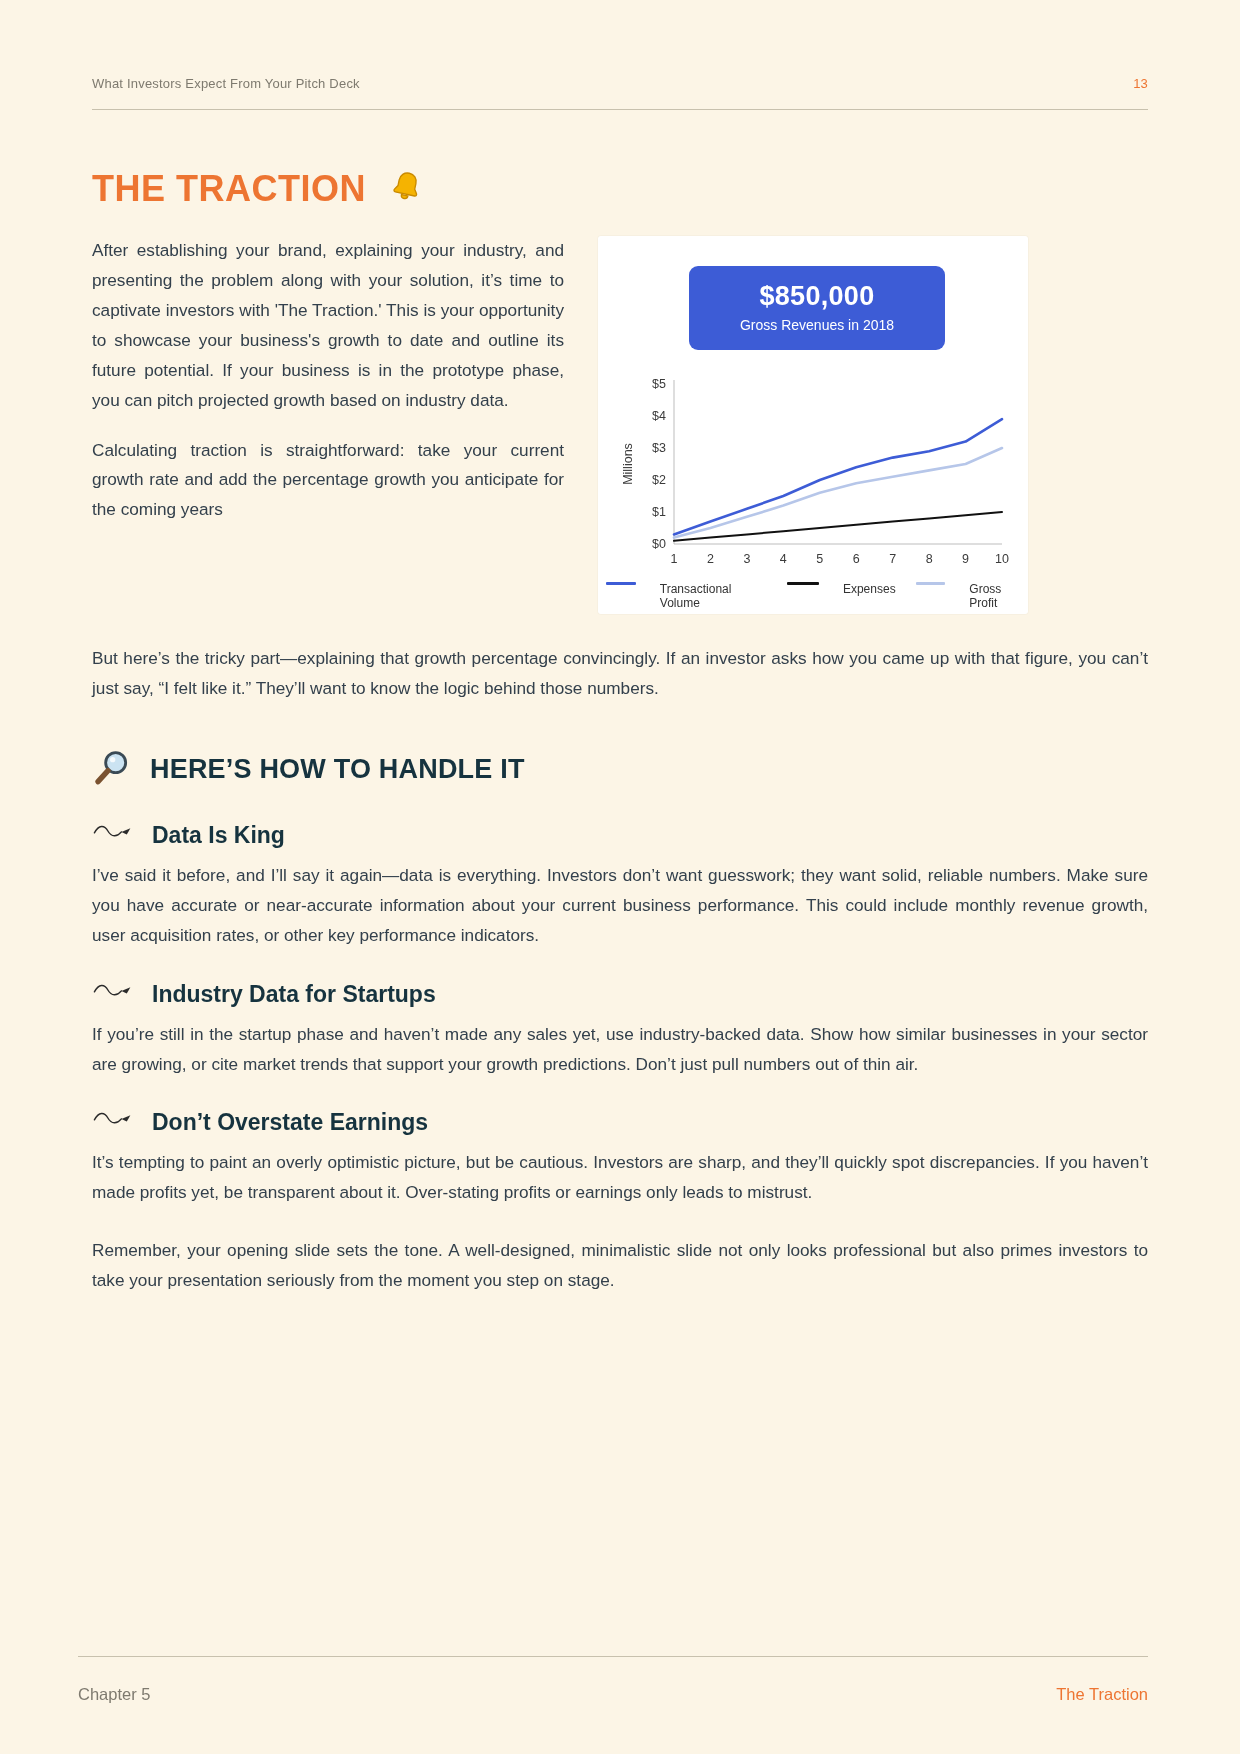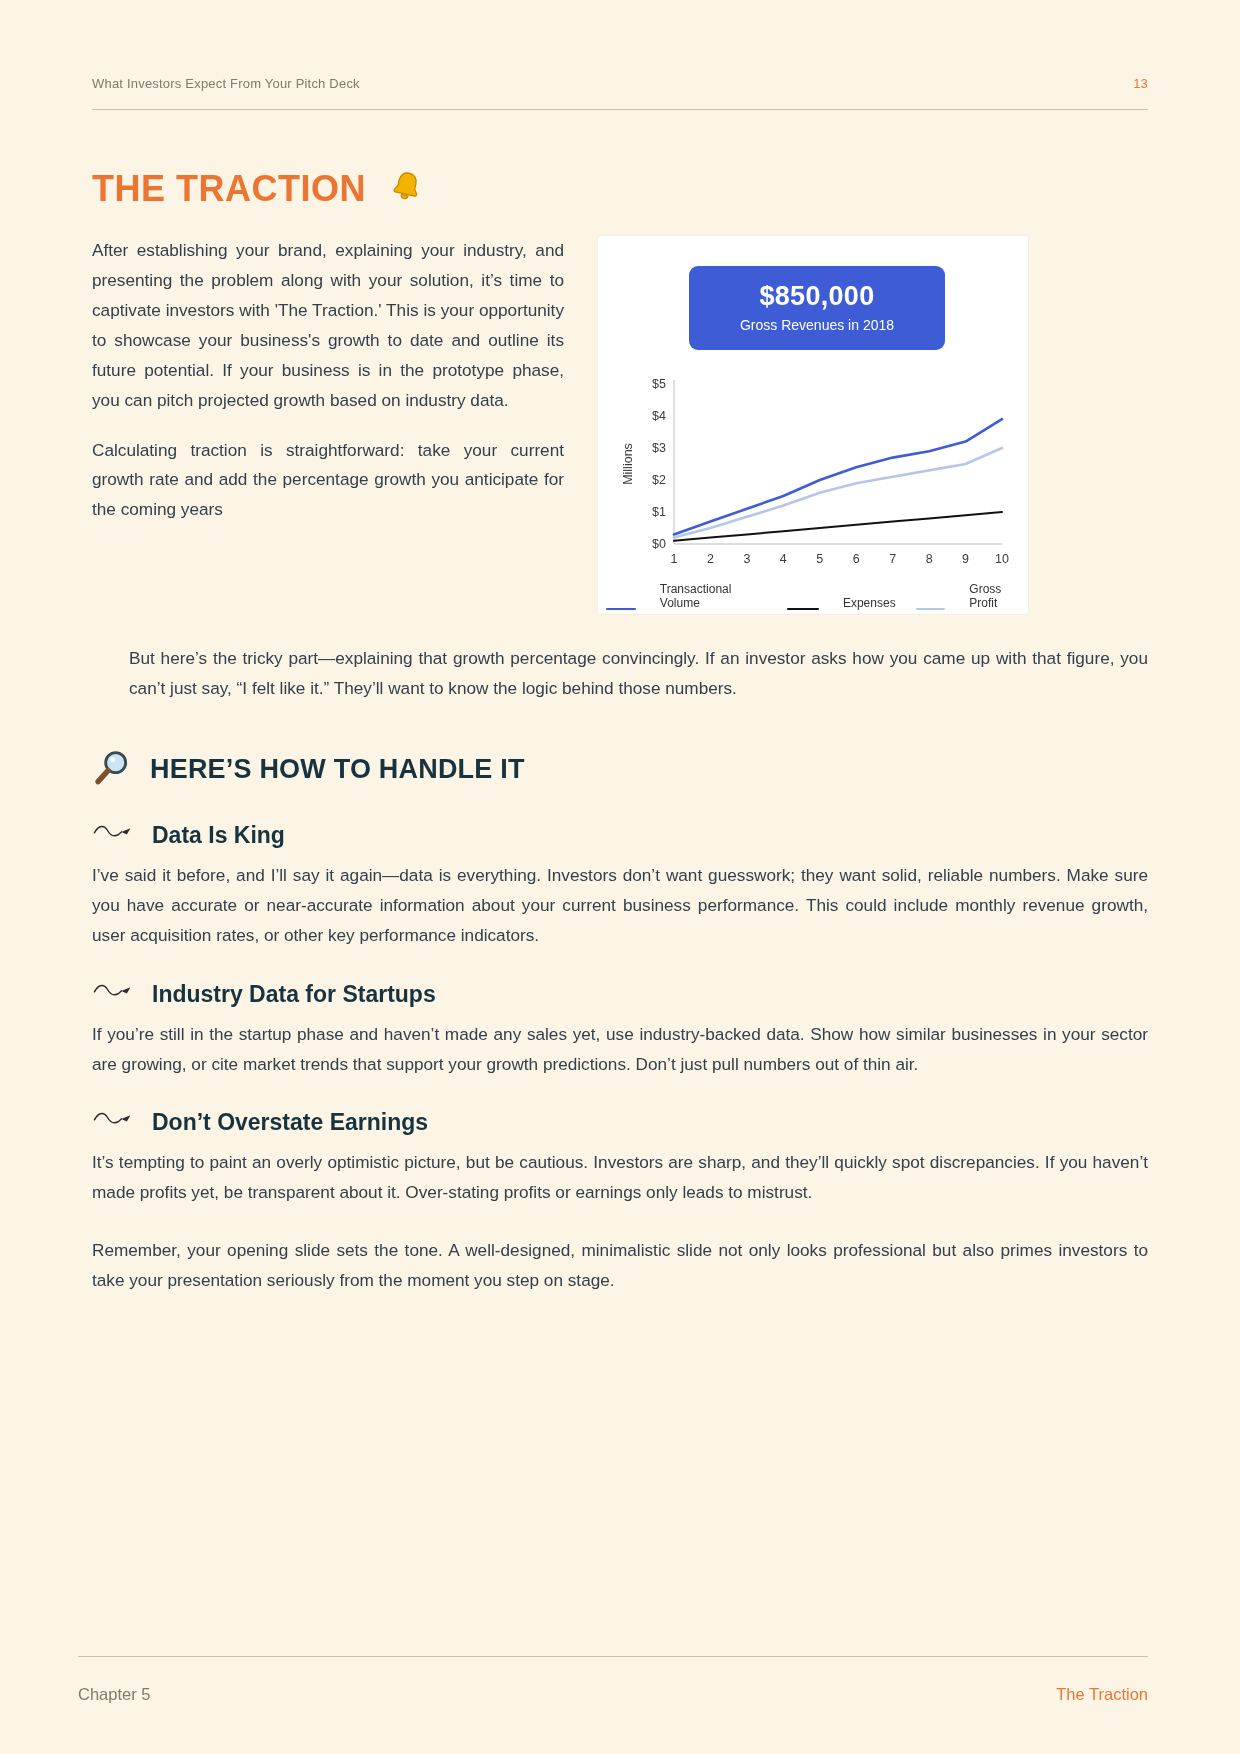--- a/index.html
+++ b/index.html
@@ -20,24 +20,24 @@
   p.body { font-size:17.2px; line-height:1.74; text-align:justify; color:#33404c; margin-bottom:20px; }
 
   .chart-card { width:430px; height:378px; background:#ffffff; border-radius:3px; padding-top:30px; flex-shrink:0; box-shadow:0 0 0 1px rgba(0,0,0,0.02);padding-left:8px; }
   .callout { width:256px; margin:0 auto; background:#3D5CD6; border-radius:9px; color:#fff; text-align:center; padding:15px 8px 17px; }
   .callout .value { font-size:27px; font-weight:bold; letter-spacing:0.3px; }
   .callout .label { font-size:14px; margin-top:5px; }
   .chart-wrap { margin-top:24px; }
   svg.chart { display:block; margin:0 auto; }
   .tick { font-size:12.5px; fill:#3b3b3b; font-family:"Liberation Sans", sans-serif; }
   .legend { display:flex; justify-content:center; gap:20px; margin-top:8px; font-size:12px; color:#333; }
-  .leg-item { display:flex; align-items:flex-end; gap:24px; }
+  .leg-item { display:flex; align-items:flex-start; gap:24px; }
   .leg-line { display:inline-block; width:32px; height:2.5px; border-radius:1px; }
 
-  .tricky { margin-top:30px;margin-left:37px; }
+  .tricky { margin-top:30px; }
 
   .section-head { display:flex; align-items:center; gap:18px; margin-top:44px; margin-bottom:6px; }
   h2.section-title { font-size:27px; color:#16333F; font-weight:bold; letter-spacing:0.2px; }
 
   .sub-head { display:flex; align-items:flex-start; gap:12px; margin-top:30px; margin-bottom:12px; }
   h3.sub-title { font-size:23px; color:#16333F; font-weight:bold; }
 
   .closing { margin-top:28px; }
 
   .doc-footer { position:absolute; left:78px; right:92px; bottom:50px; }

